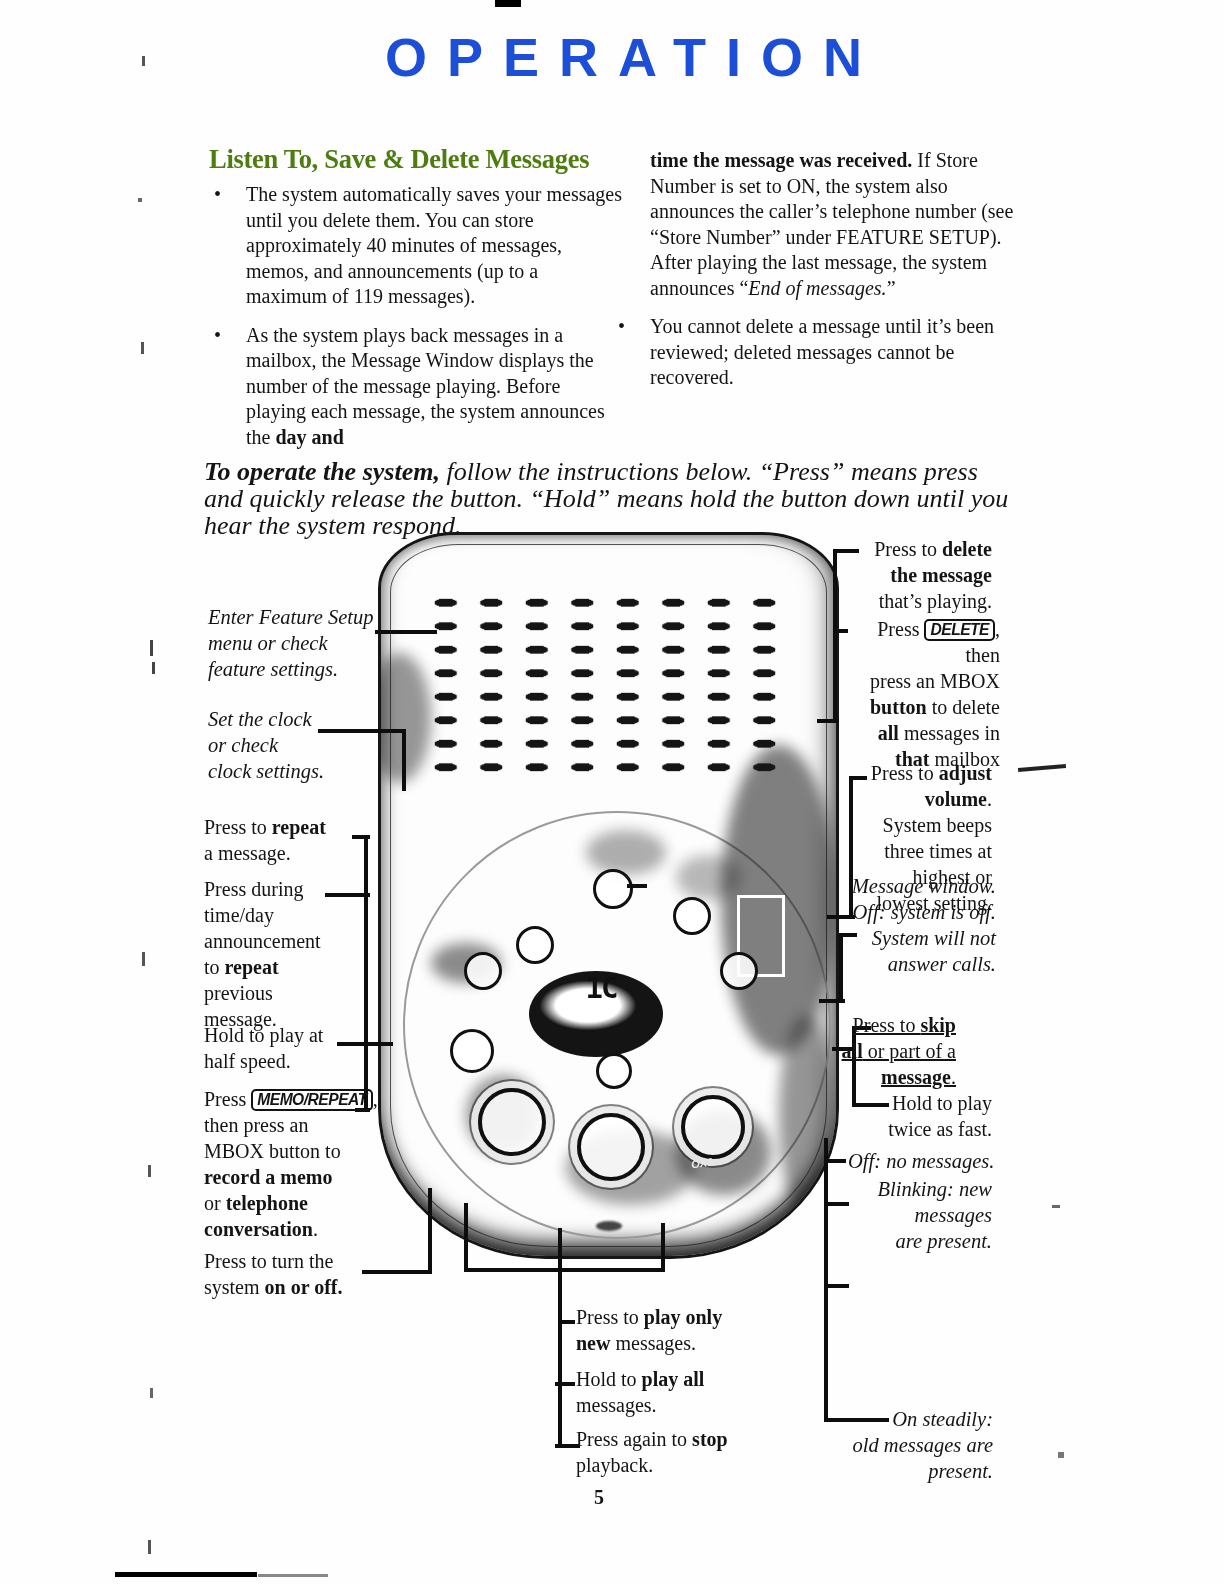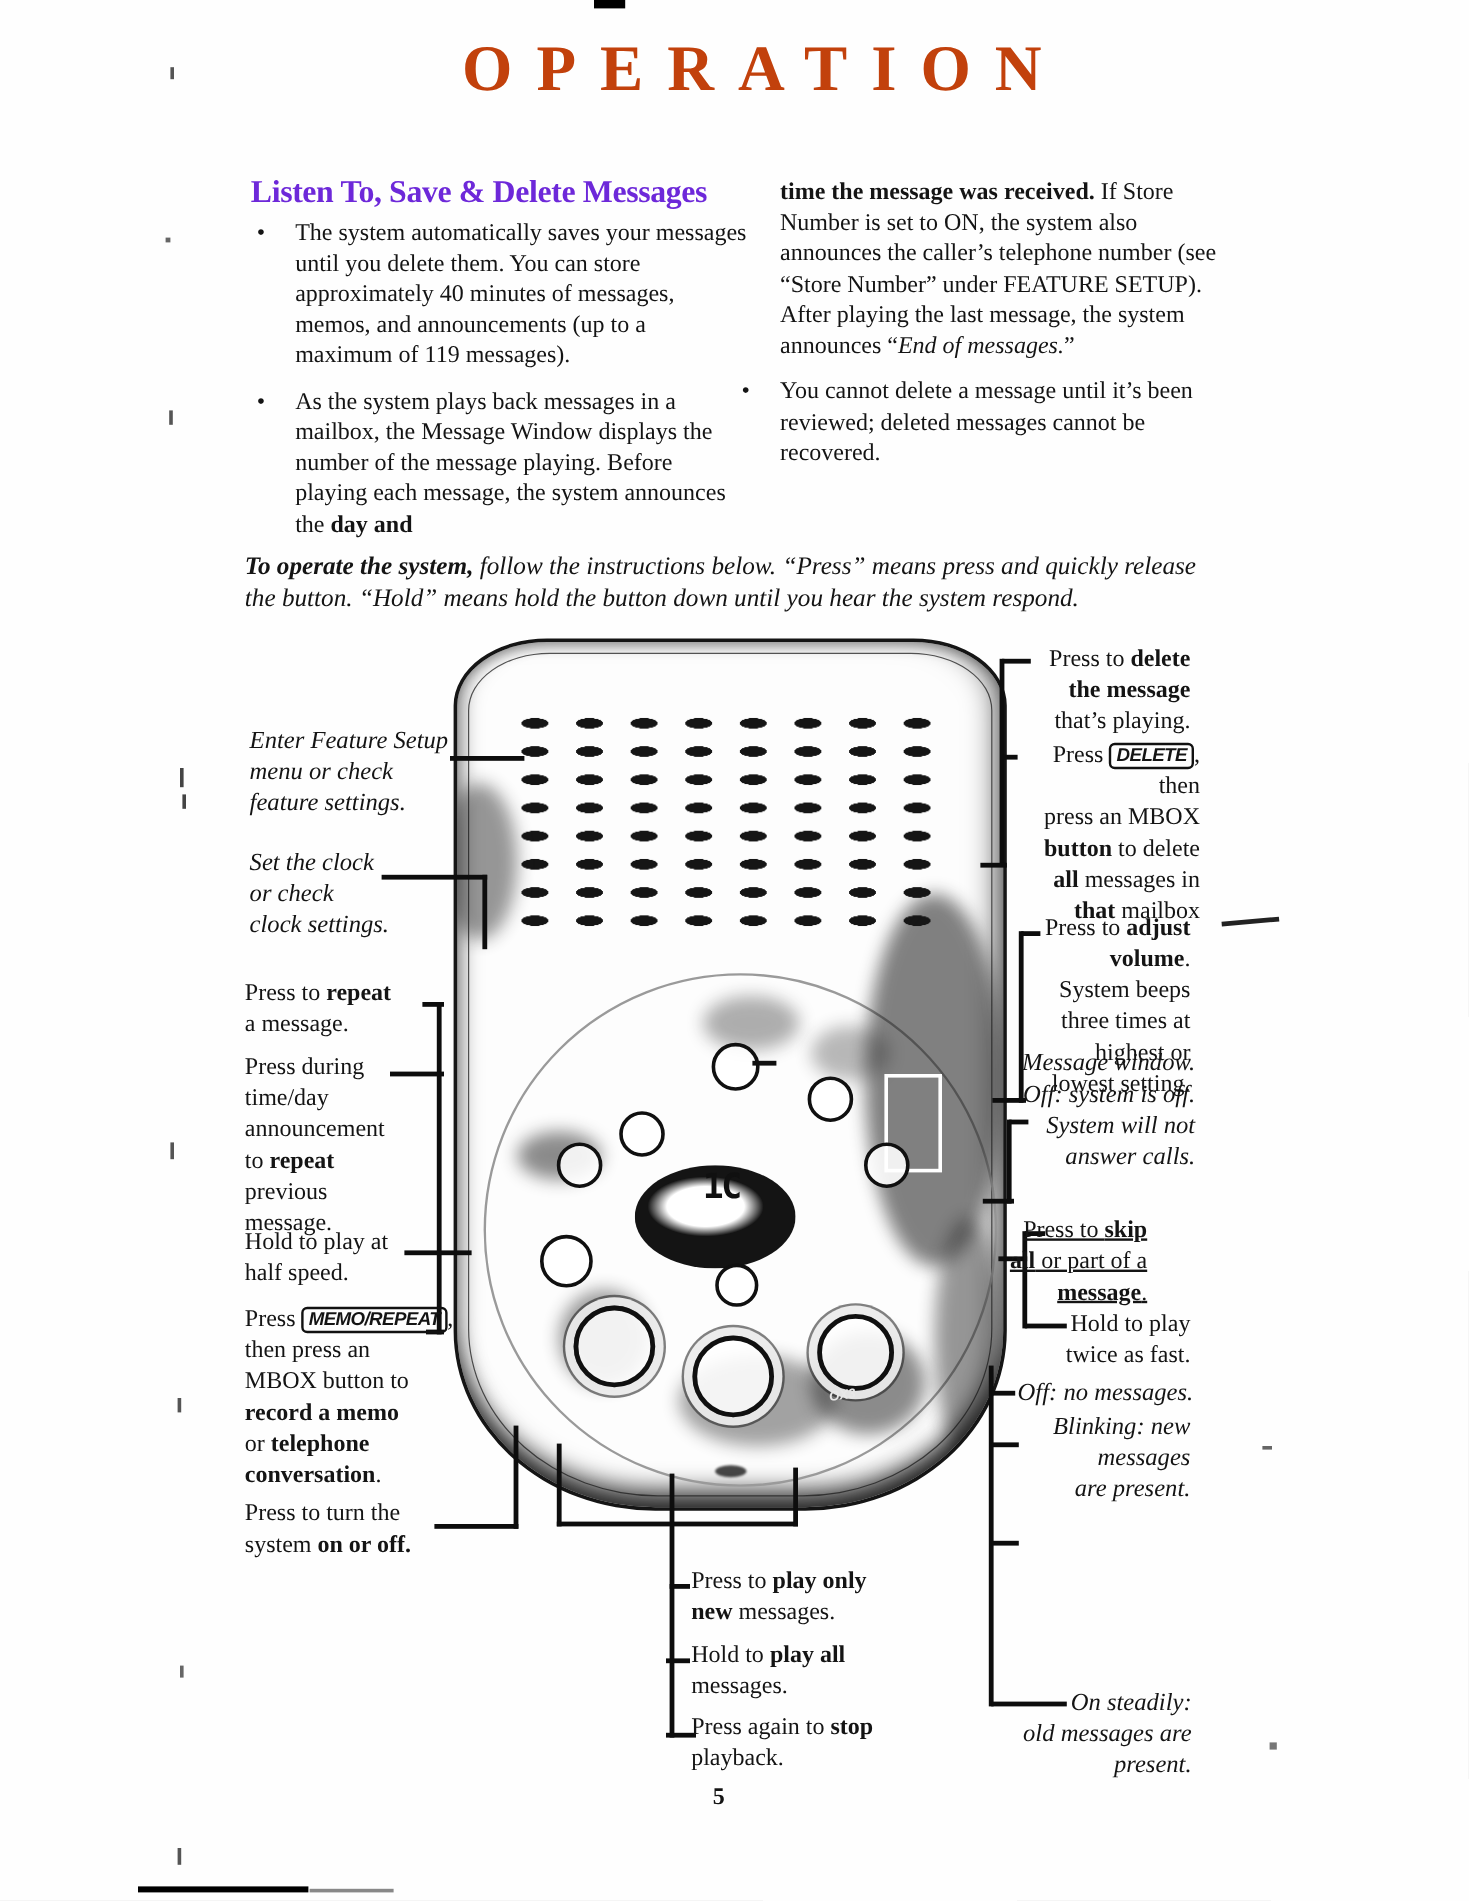--- a/index.html
+++ b/index.html
@@ -1,25 +1,25 @@
 <!DOCTYPE html>
 <html><head>
 <meta charset="utf-8">
 <style>
   html,body{margin:0;padding:0;background:#e8e8e8;}
   .page{position:relative;width:1224px;height:1584px;background:#fefefe;overflow:hidden;
         font-family:"Liberation Serif",serif;color:#141414;margin:0 auto;}
   .abs{position:absolute;}
-  .title{font-family:Liberation Serif, serif;font-weight:bold;font-size:54px;
-         letter-spacing:20px;color:#c2410c;white-space:nowrap;}
-  .h2{font-weight:bold;font-size:26.5px;letter-spacing:-0.3px;color:#6d28d9;white-space:nowrap;}
+  .title{font-family:Liberation Sans, sans-serif;font-weight:bold;font-size:54px;
+         letter-spacing:20px;color:#1d4ed8;white-space:nowrap;}
+  .h2{font-weight:bold;font-size:26.5px;letter-spacing:-0.3px;color:#4d7c0f;white-space:nowrap;}
   .body-txt{font-size:20px;line-height:25.5px;text-align:left;}
   .bullet-row{display:flex;margin-bottom:13px;}
   .bullet-mark{width:32px;flex:0 0 32px;font-size:20px;}
-  .instr{font-style:italic;font-size:21px;line-height:27px;}
+  .instr{font-style:italic;font-size:26px;line-height:27px;}
   .b{font-weight:700;}
   .i{font-style:italic;}
   .callout{font-size:20px;line-height:26px;white-space:pre-line;}
   .callout.it{font-style:italic;font-size:20.5px;}
   .ra{text-align:right;}
   .keycap{display:inline-block;border:2px solid #111;border-radius:5px;padding:0 4px 1px 4px;
           font-family:"Liberation Sans",sans-serif;font-style:italic;font-weight:bold;
           font-size:0.78em;letter-spacing:-0.5px;line-height:1.1;transform:translateY(-1px);}
   .ln{position:absolute;background:#0d0d0d;}
   .lnh{height:4px;} .lnv{width:4px;}

